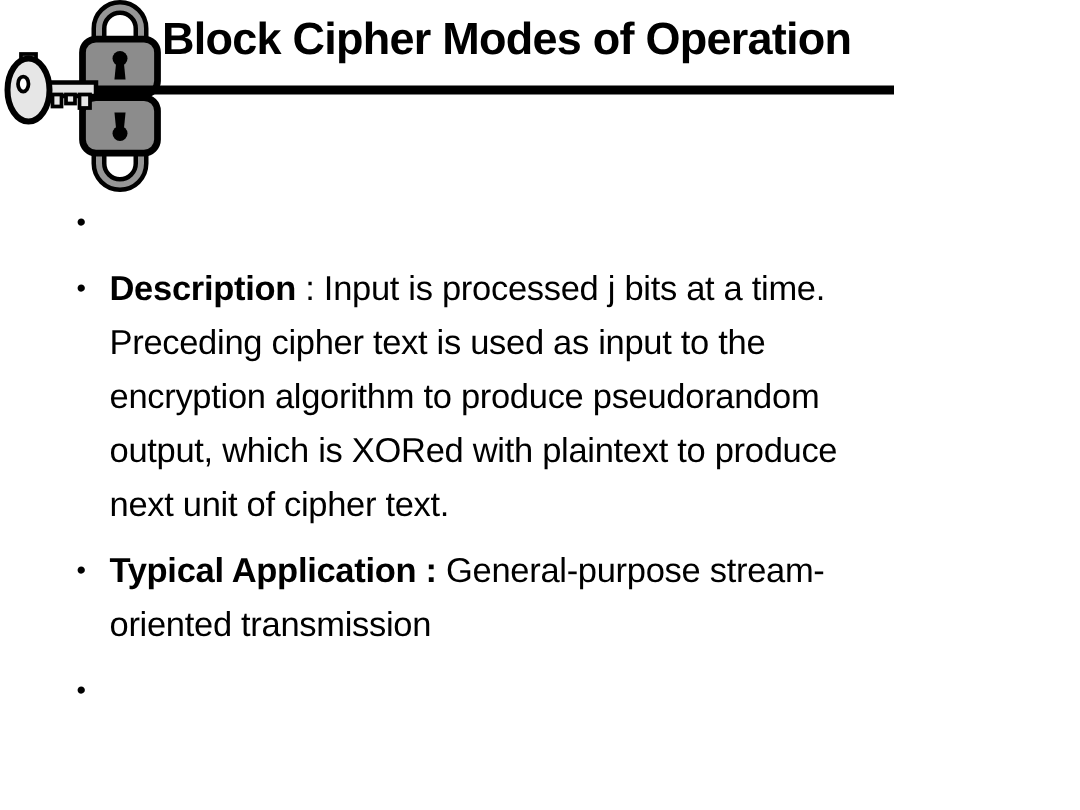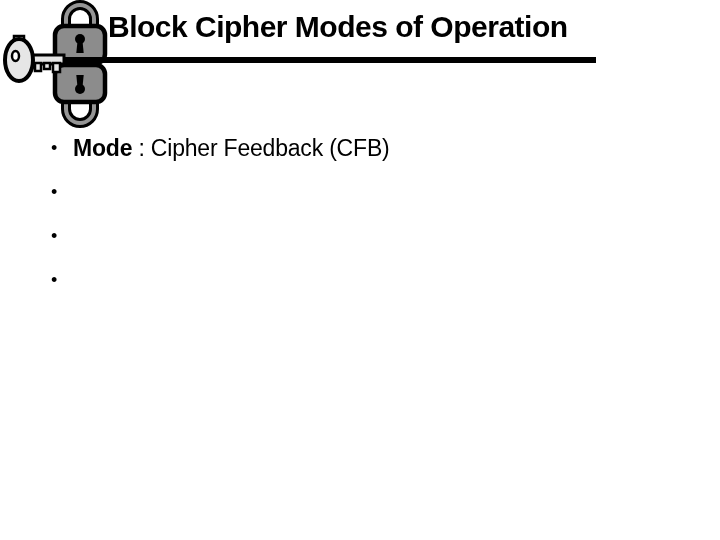--- a/index.html
+++ b/index.html
@@ -53,26 +53,32 @@
       <ellipse cx="15.5" cy="56" rx="3.5" ry="5" fill="#ffffff" stroke="#000" stroke-width="2.5"></ellipse>
     </g>
   </svg>
 
   <h1 class="title">Block Cipher Modes of Operation</h1>
   <div class="rule"></div>
 
   <ul class="bullets">
     <li>
       <span class="marker">•</span>
-      <span class="btext"><b>Mode</b><span> : Cipher Feedback (CFB)</span></span>
     </li>
     <li>
       <span class="marker">•</span>
+      <span class="btext"><b>Description</b><span> : Input is processed j bits at a time.
+Preceding cipher text is used as input to the
+encryption algorithm to produce pseudorandom
+output, which is XORed with plaintext to produce
+next unit of cipher text.</span></span>
     </li>
     <li>
       <span class="marker">•</span>
+      <span class="btext"><b>Typical Application :</b><span> General-purpose stream-
+oriented transmission</span></span>
     </li>
     <li>
       <span class="marker">•</span>
     </li>
   </ul>
 
 </div>
 
 </body></html>

